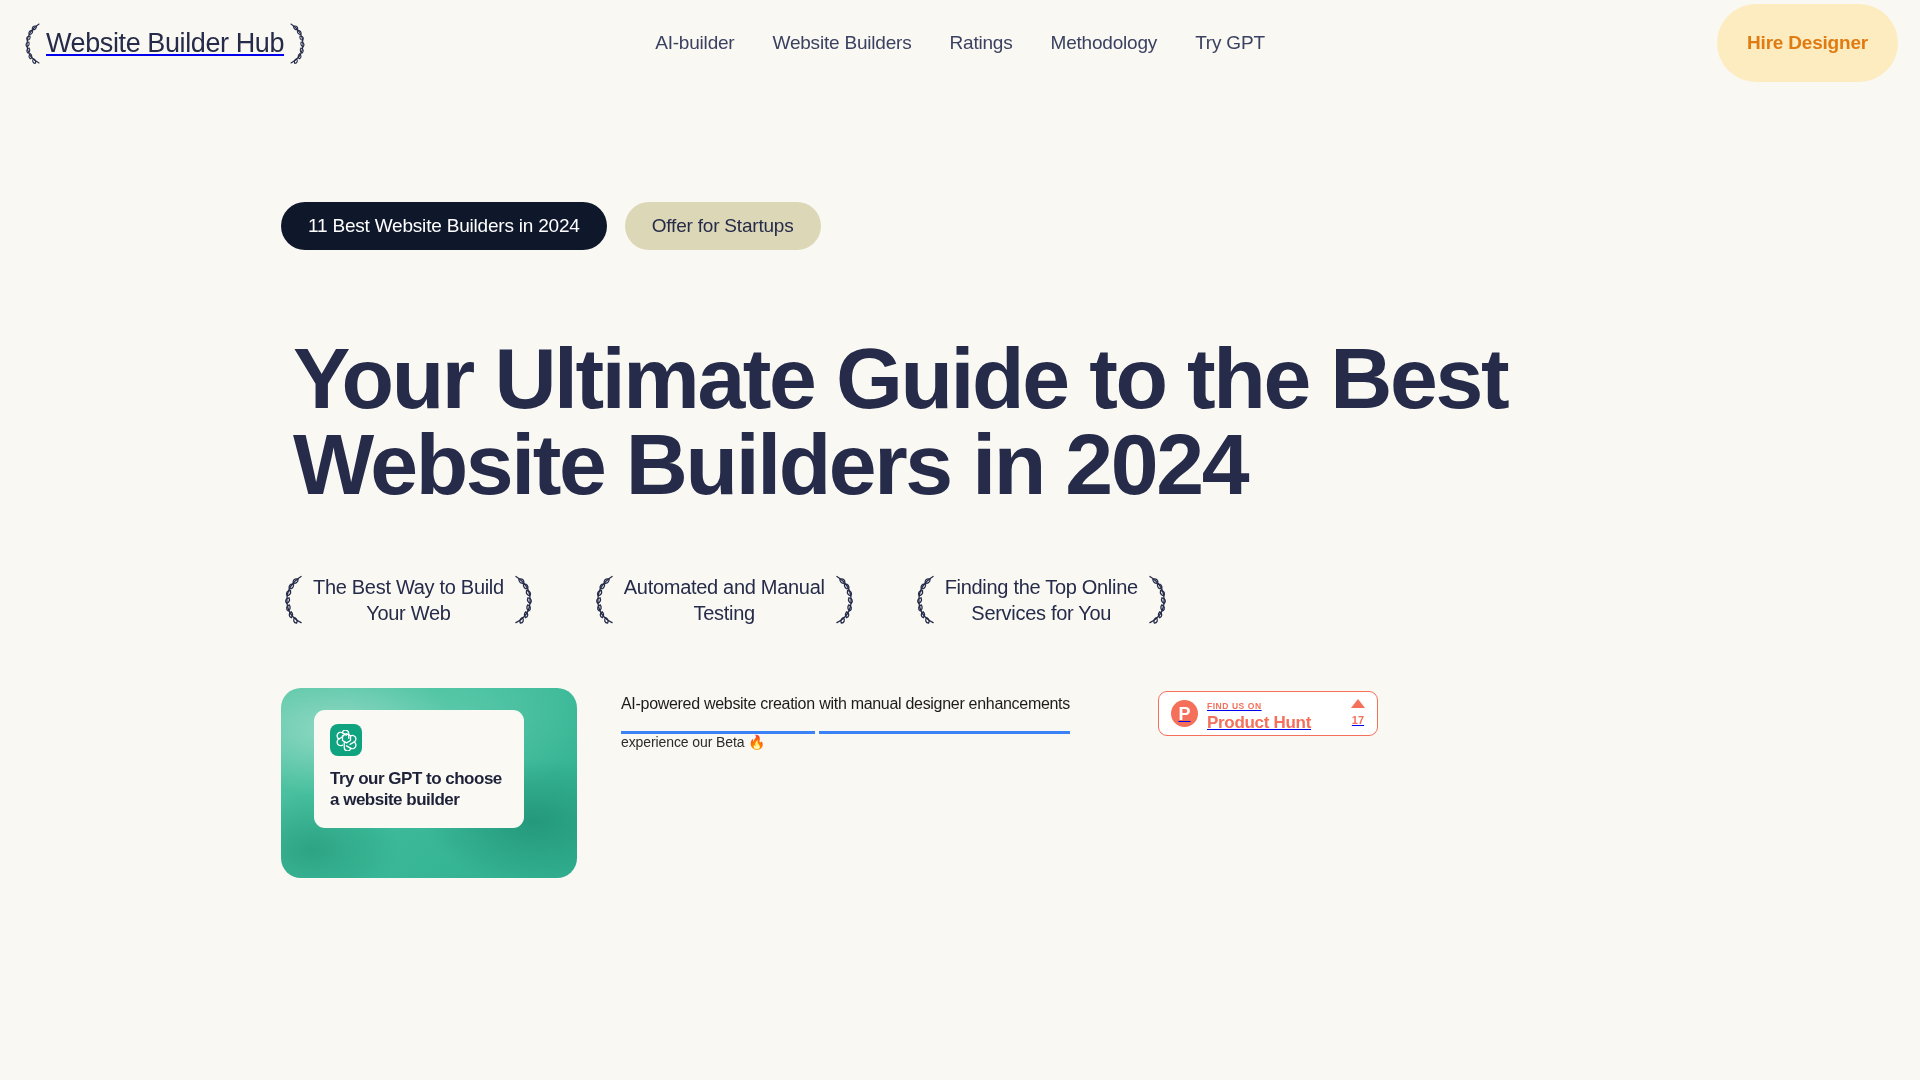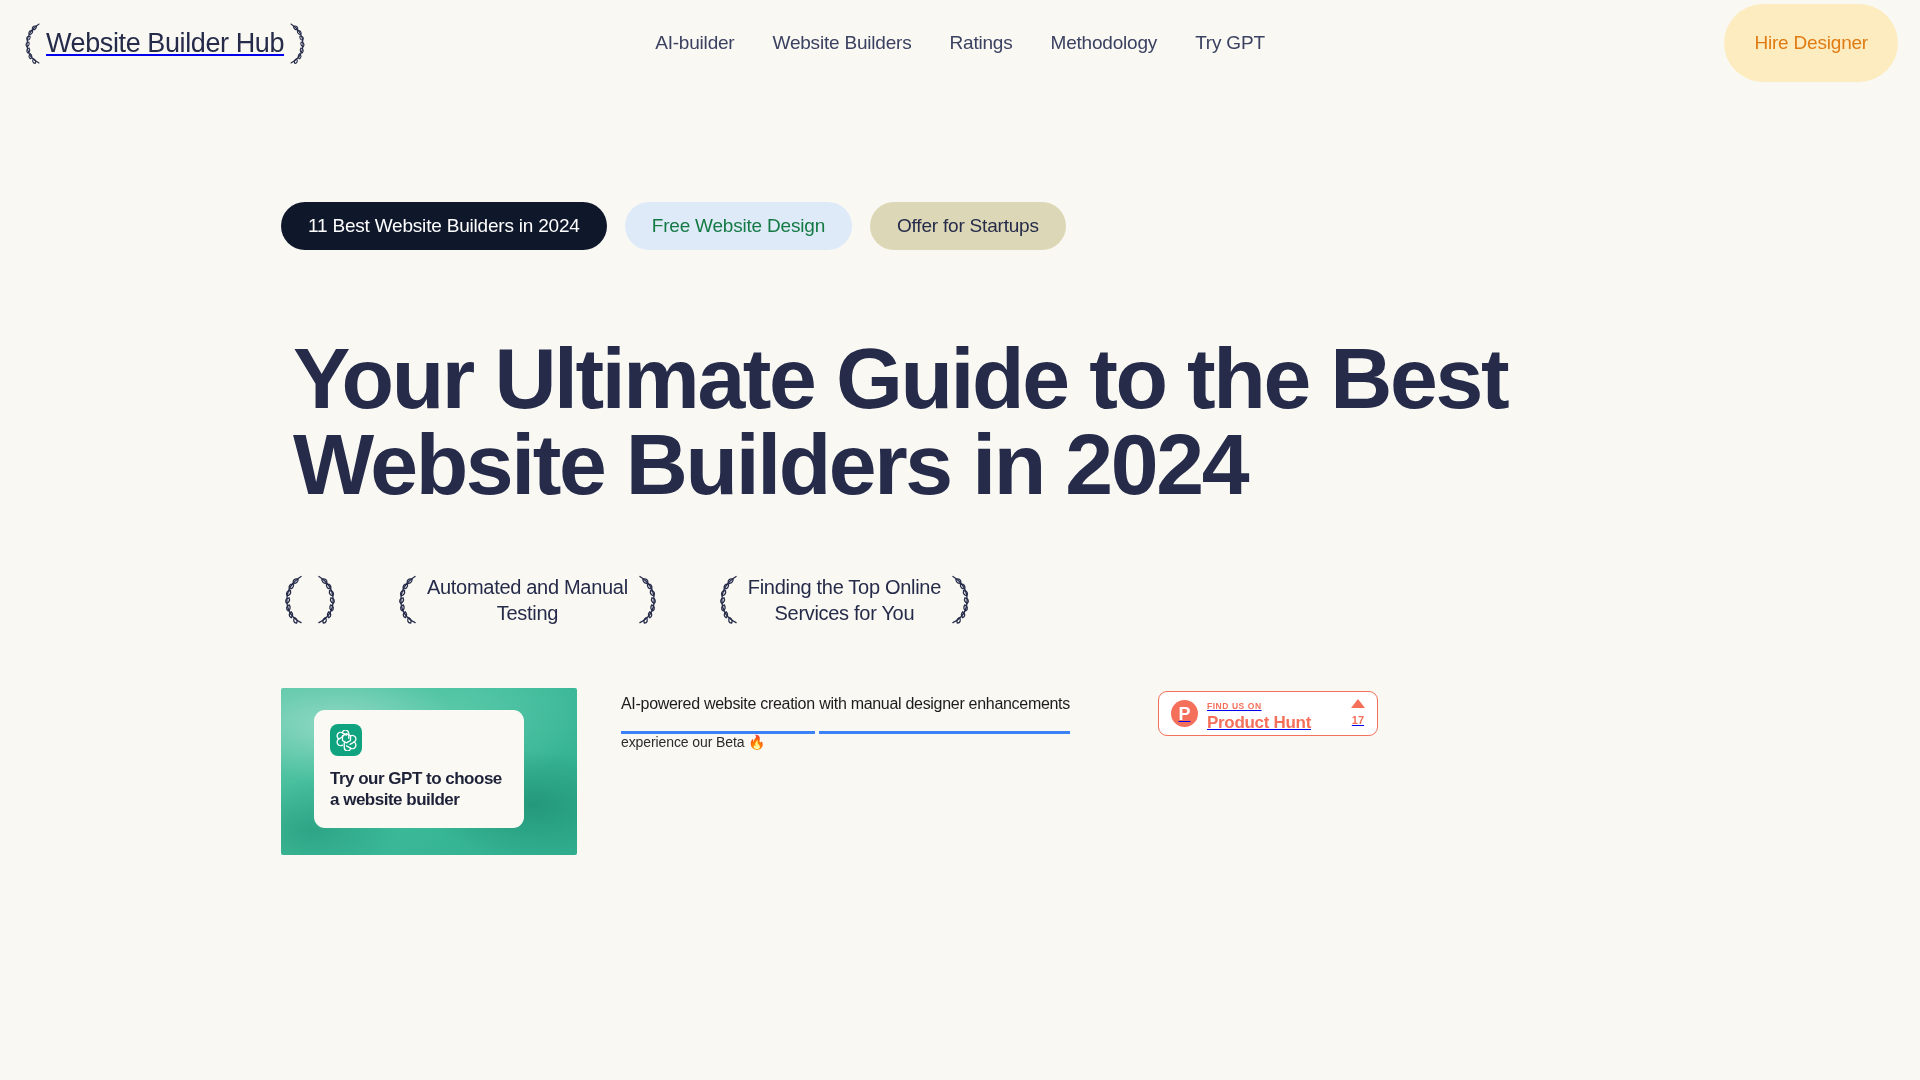--- a/index.html
+++ b/index.html
@@ -59,21 +59,21 @@
   }
 
   .header-spacer { flex: 1 1 auto; }
 
   .hire-btn {
     background: #fdecc0;
     color: #e07b12;
     border: none;
     border-radius: 999px;
     font-size: 19px;
-    font-weight: 400;
+    font-weight: 700;
     padding: 28px 30px;
     cursor: pointer;
     white-space: nowrap;
     font-family: "Liberation Sans", sans-serif;
     letter-spacing: -0.2px;
   }
 
   
   .hero {
     padding-left: 281px;
@@ -132,22 +132,22 @@
   
   .bottom-row {
     display: flex;
     align-items: flex-start;
     margin-top: 57px;
     gap: 44px;
   }
 
   .gpt-card {
     width: 296px;
-    height: 167px;
-    border-radius: 2px;
+    height: 190px;
+    border-radius: 20px;
     position: relative;
     overflow: hidden;
     cursor: pointer;
     flex: 0 0 auto;
     background:
       radial-gradient(ellipse 60% 50% at 18% 22%, rgba(255,255,255,0.38), rgba(255,255,255,0) 70%),
       radial-gradient(ellipse 50% 45% at 85% 70%, rgba(18,120,95,0.45), rgba(18,120,95,0) 72%),
       radial-gradient(ellipse 70% 60% at 60% 15%, rgba(110,210,180,0.55), rgba(110,210,180,0) 70%),
       radial-gradient(ellipse 40% 40% at 10% 85%, rgba(26,140,110,0.5), rgba(26,140,110,0) 75%),
       linear-gradient(135deg, #55c5a3 0%, #3dbb9a 45%, #2fae8e 100%);
@@ -314,41 +314,42 @@
 
   <span class="header-spacer"></span>
 
   <button class="hire-btn">Hire Designer</button>
 </header>
 
 <main class="hero">
 
   <div class="pill-row">
     <button class="pill pill-primary">11 Best Website Builders in 2024</button>
-    <button class="pill pill-secondary">Free Website Design</button>
     <button class="pill pill-tertiary">Offer for Startups</button>
   </div>
 
   <h1 class="hero-title">Your Ultimate Guide to the Best Website Builders in 2024</h1>
 
   <div class="badge-row">
 
     <div class="award-badge">
       <span>
         <svg width="26" height="56" viewBox="0 0 22 44" fill="none" stroke="#252b49" stroke-width="1.1" stroke-linecap="round">
           <path d="M17 3 C9 8 5 15 5 23 C5 31 9 38 17 42"></path>
           <path d="M14.5 5.2 C11.5 4.2 9.8 6.4 10.4 8.6 C12.6 9 14.6 7.6 14.5 5.2Z"></path>
           <path d="M10.6 9.6 C7.6 9 6.2 11.4 7.1 13.5 C9.3 13.6 11 12 10.6 9.6Z"></path>
           <path d="M8 15 C5 14.8 4 17.4 5.2 19.3 C7.3 19.1 8.6 17.3 8 15Z"></path>
           <path d="M6.8 21 C3.9 21.3 3.3 24.1 4.8 25.7 C6.8 25.1 7.7 23.1 6.8 21Z"></path>
           <path d="M7 27 C4.3 27.9 4.2 30.7 6 32 C7.8 31 8.3 28.9 7 27Z"></path>
           <path d="M8.6 32.8 C6.2 34.2 6.7 36.9 8.7 37.8 C10.2 36.5 10.2 34.4 8.6 32.8Z"></path>
           <path d="M11.6 37.8 C9.7 39.8 11 42.2 13.2 42.4 C14.2 40.8 13.5 38.8 11.6 37.8Z"></path>
         </svg>
       </span>
+      <span class="award-label">The Best Way to Build
+Your Web</span>
       <span>
         <svg width="26" height="56" viewBox="0 0 22 44" fill="none" stroke="#252b49" stroke-width="1.1" stroke-linecap="round" transform="scale(-1,1)">
           <path d="M17 3 C9 8 5 15 5 23 C5 31 9 38 17 42"></path>
           <path d="M14.5 5.2 C11.5 4.2 9.8 6.4 10.4 8.6 C12.6 9 14.6 7.6 14.5 5.2Z"></path>
           <path d="M10.6 9.6 C7.6 9 6.2 11.4 7.1 13.5 C9.3 13.6 11 12 10.6 9.6Z"></path>
           <path d="M8 15 C5 14.8 4 17.4 5.2 19.3 C7.3 19.1 8.6 17.3 8 15Z"></path>
           <path d="M6.8 21 C3.9 21.3 3.3 24.1 4.8 25.7 C6.8 25.1 7.7 23.1 6.8 21Z"></path>
           <path d="M7 27 C4.3 27.9 4.2 30.7 6 32 C7.8 31 8.3 28.9 7 27Z"></path>
           <path d="M8.6 32.8 C6.2 34.2 6.7 36.9 8.7 37.8 C10.2 36.5 10.2 34.4 8.6 32.8Z"></path>
           <path d="M11.6 37.8 C9.7 39.8 11 42.2 13.2 42.4 C14.2 40.8 13.5 38.8 11.6 37.8Z"></path>

